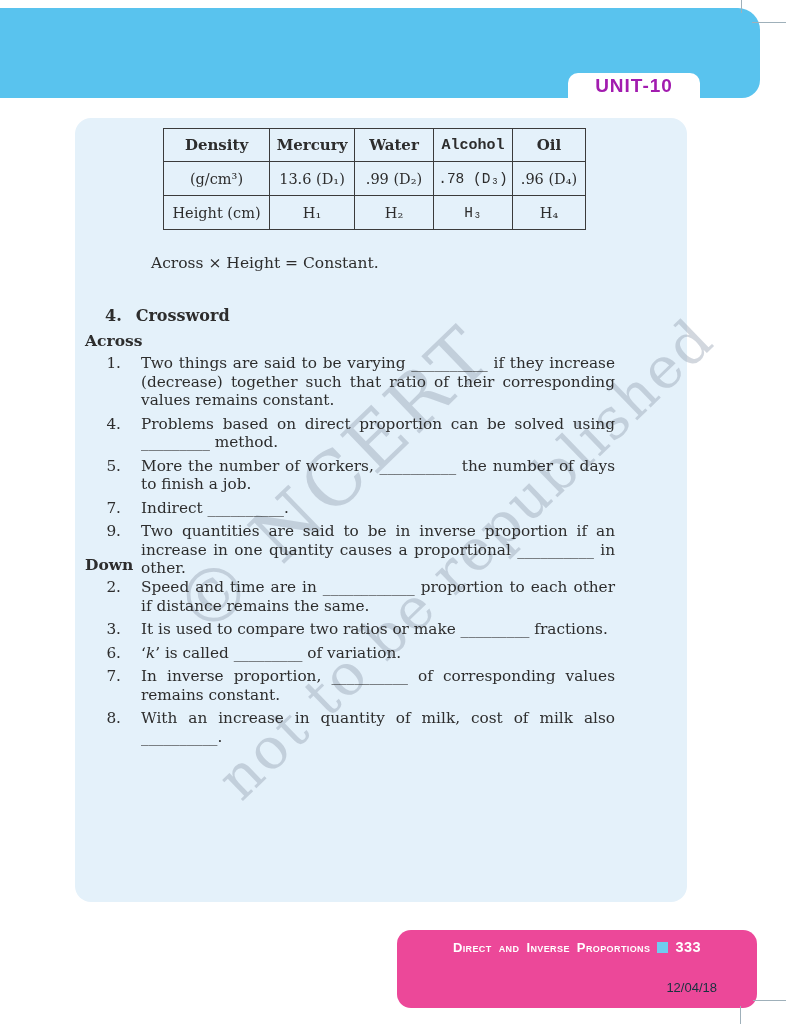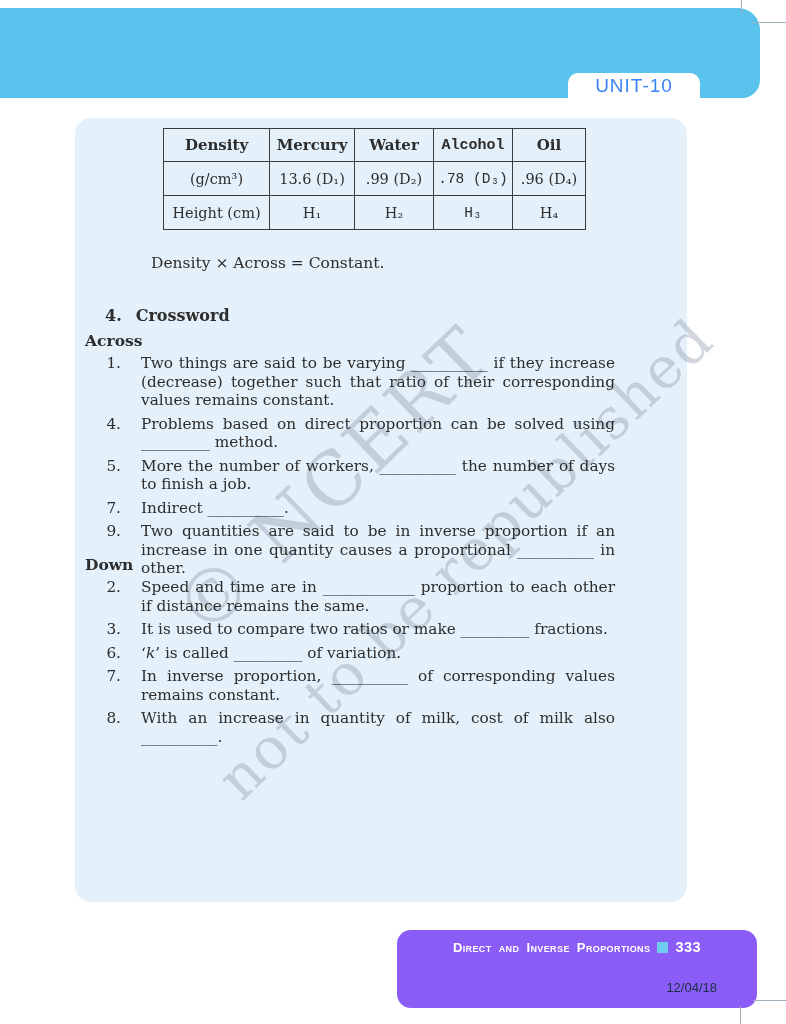--- a/index.html
+++ b/index.html
@@ -17,22 +17,22 @@
   .header-band{
     position:absolute;left:0;top:8px;width:760px;height:90px;
     background:#59C3EE;border-radius:0 22px 18px 0;
   }
   .unit-tab{
     position:absolute;left:568px;top:65px;width:132px;height:25px;
     background:#ffffff;border-radius:10px 10px 0 0;
     display:flex;align-items:center;justify-content:center;
   }
   .unit-tab span{
-    font-family:"Liberation Sans", sans-serif;font-weight:normal;
-    font-size:19px;letter-spacing:1px;color:#3b82f6;
+    font-family:"Liberation Sans", sans-serif;font-weight:bold;
+    font-size:19px;letter-spacing:1px;color:#a21caf;
   }
   
   .panel{
     position:absolute;left:75px;top:118px;width:612px;height:784px;
     background:#E4F1FA;border-radius:16px;
   }
   
   .watermark{
     position:absolute;left:16px;top:300px;width:580px;
     transform:rotate(-44deg);text-align:center;pointer-events:none;
@@ -74,21 +74,21 @@
   .cw-num{
     flex:0 0 18px;text-align:right;font-size:15.3px;line-height:18.5px;
   }
   .cw-text{
     margin-left:20px;flex:1;font-size:15.3px;line-height:18.5px;
     text-align:justify;
   }
   
   .footer-band{
     position:absolute;left:397px;top:930px;width:360px;height:78px;
-    background:#8b5cf6;border-radius:14px;z-index:10;
+    background:#ec4899;border-radius:14px;z-index:10;
     font-family:"Liberation Sans", sans-serif;
   }
   .footer-line{
     display:flex;align-items:center;justify-content:center;padding-top:9px;
   }
   .footer-chapter{
     color:#ffffff;font-weight:bold;font-size:13px;
     font-variant:small-caps;letter-spacing:0.4px;word-spacing:3px;
   }
   .footer-square{
@@ -142,21 +142,21 @@
         <tr>
           <td class="c0">Height (cm)</td>
           <td class="c1">H₁</td>
           <td class="c2">H₂</td>
           <td class="c3">H₃</td>
           <td class="c4">H₄</td>
         </tr>
       </tbody>
   </table>
 
-  <div class="equation">Density × Across = Constant.</div>
+  <div class="equation">Across × Height = Constant.</div>
 
   <div class="cw-heading">
     <span class="num">4.</span><span>Crossword</span>
   </div>
 
   <div class="section-label label-across">Across</div>
   <div class="cw-list list-across">
       <div class="cw-item">
         <span class="cw-num">1.</span>
         <div class="cw-text">Two things are said to be varying __________ if they increase (decrease) together such that ratio of their corresponding values remains constant.</div>

